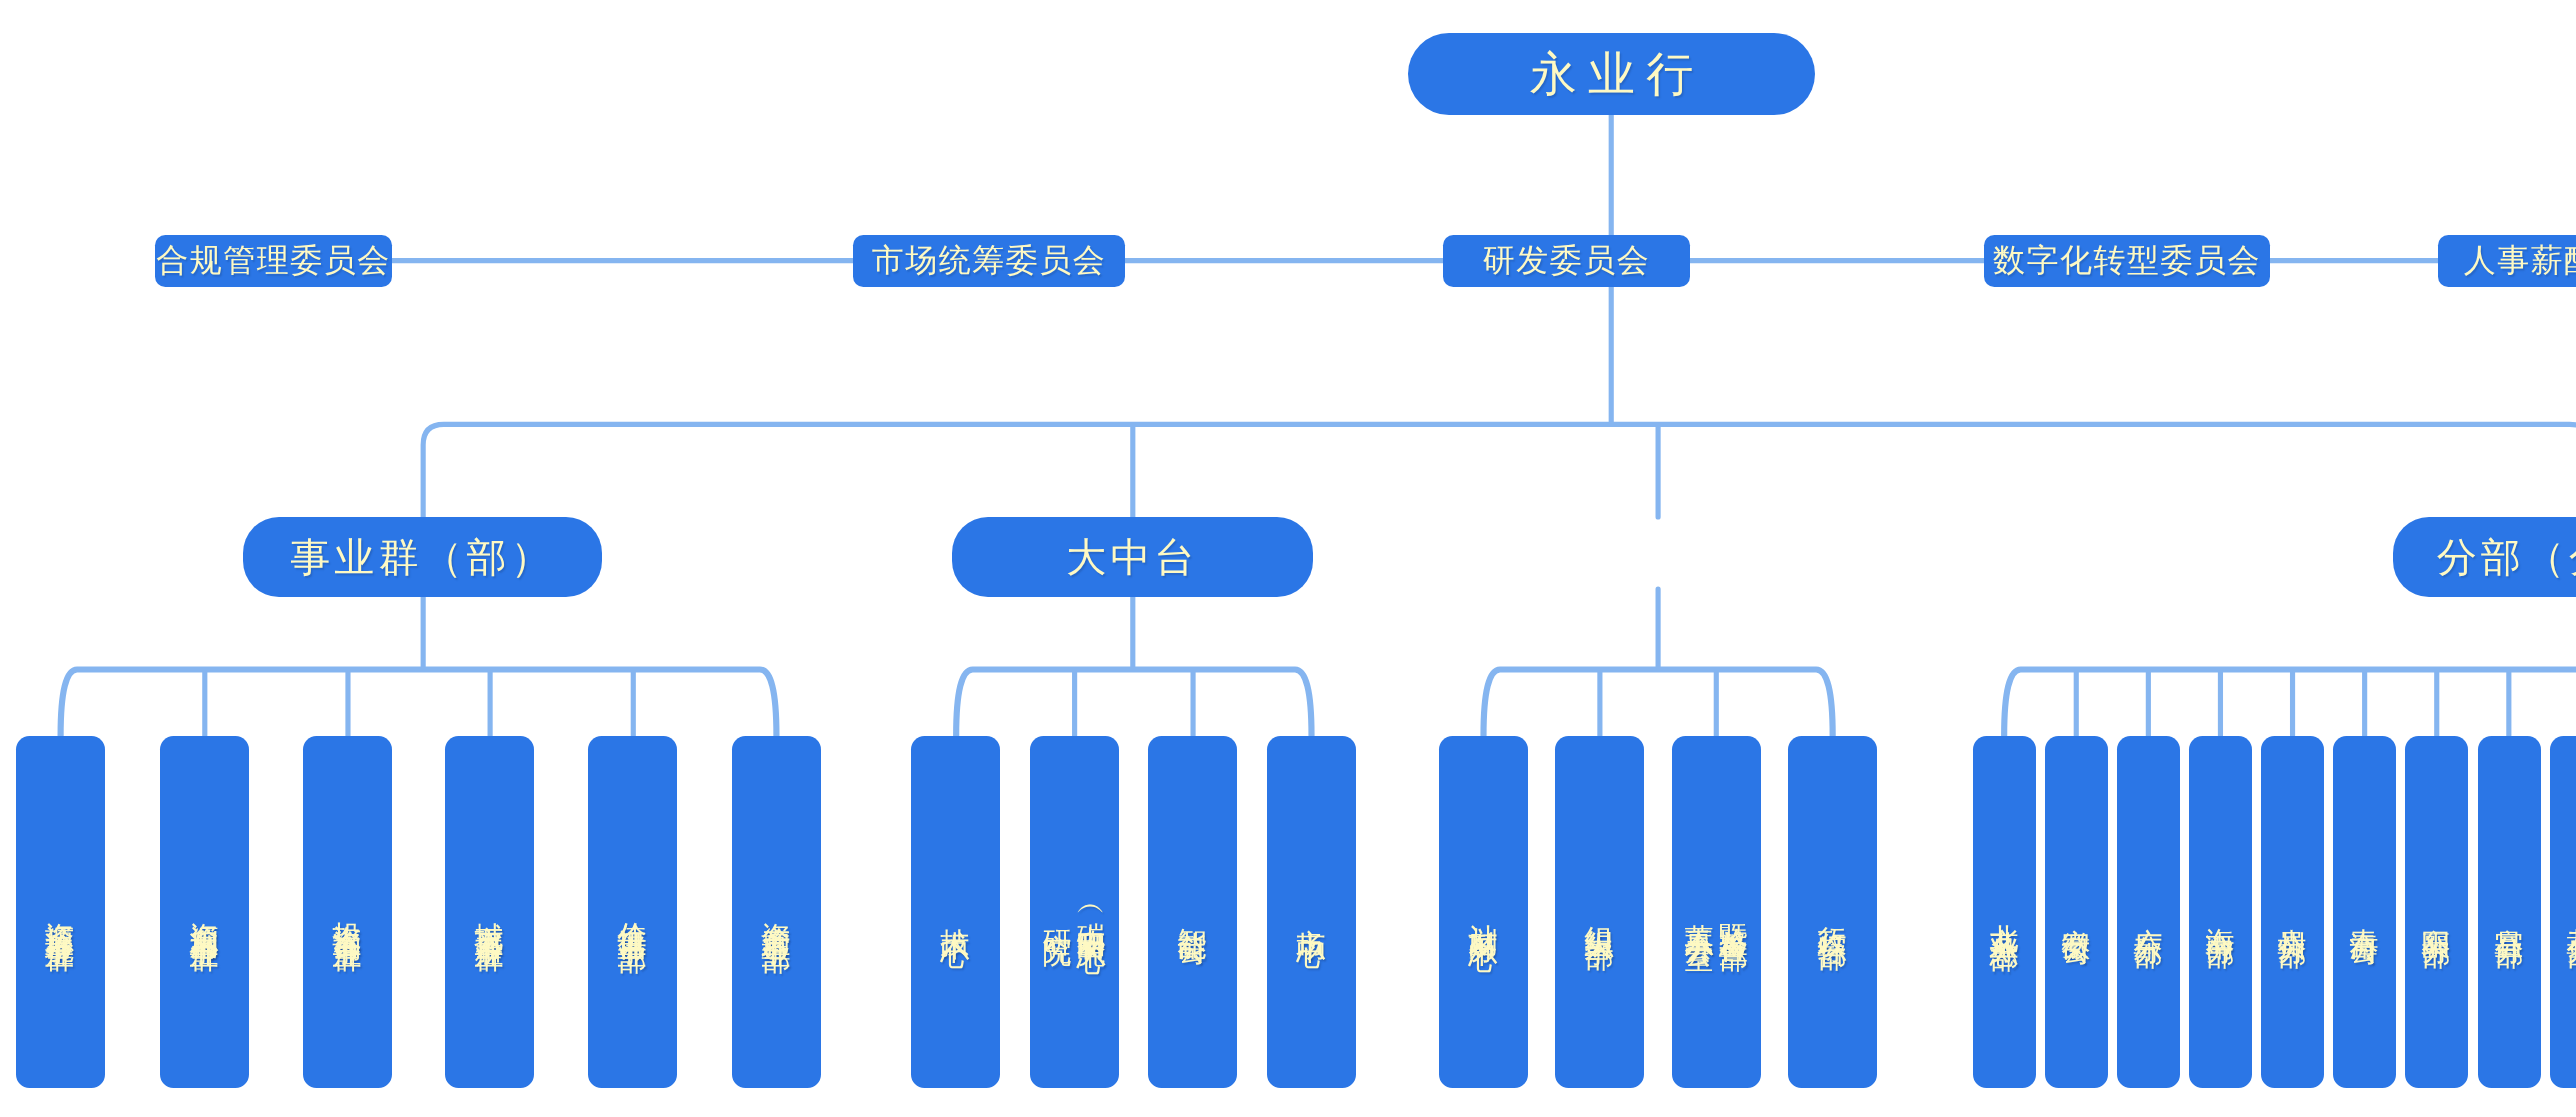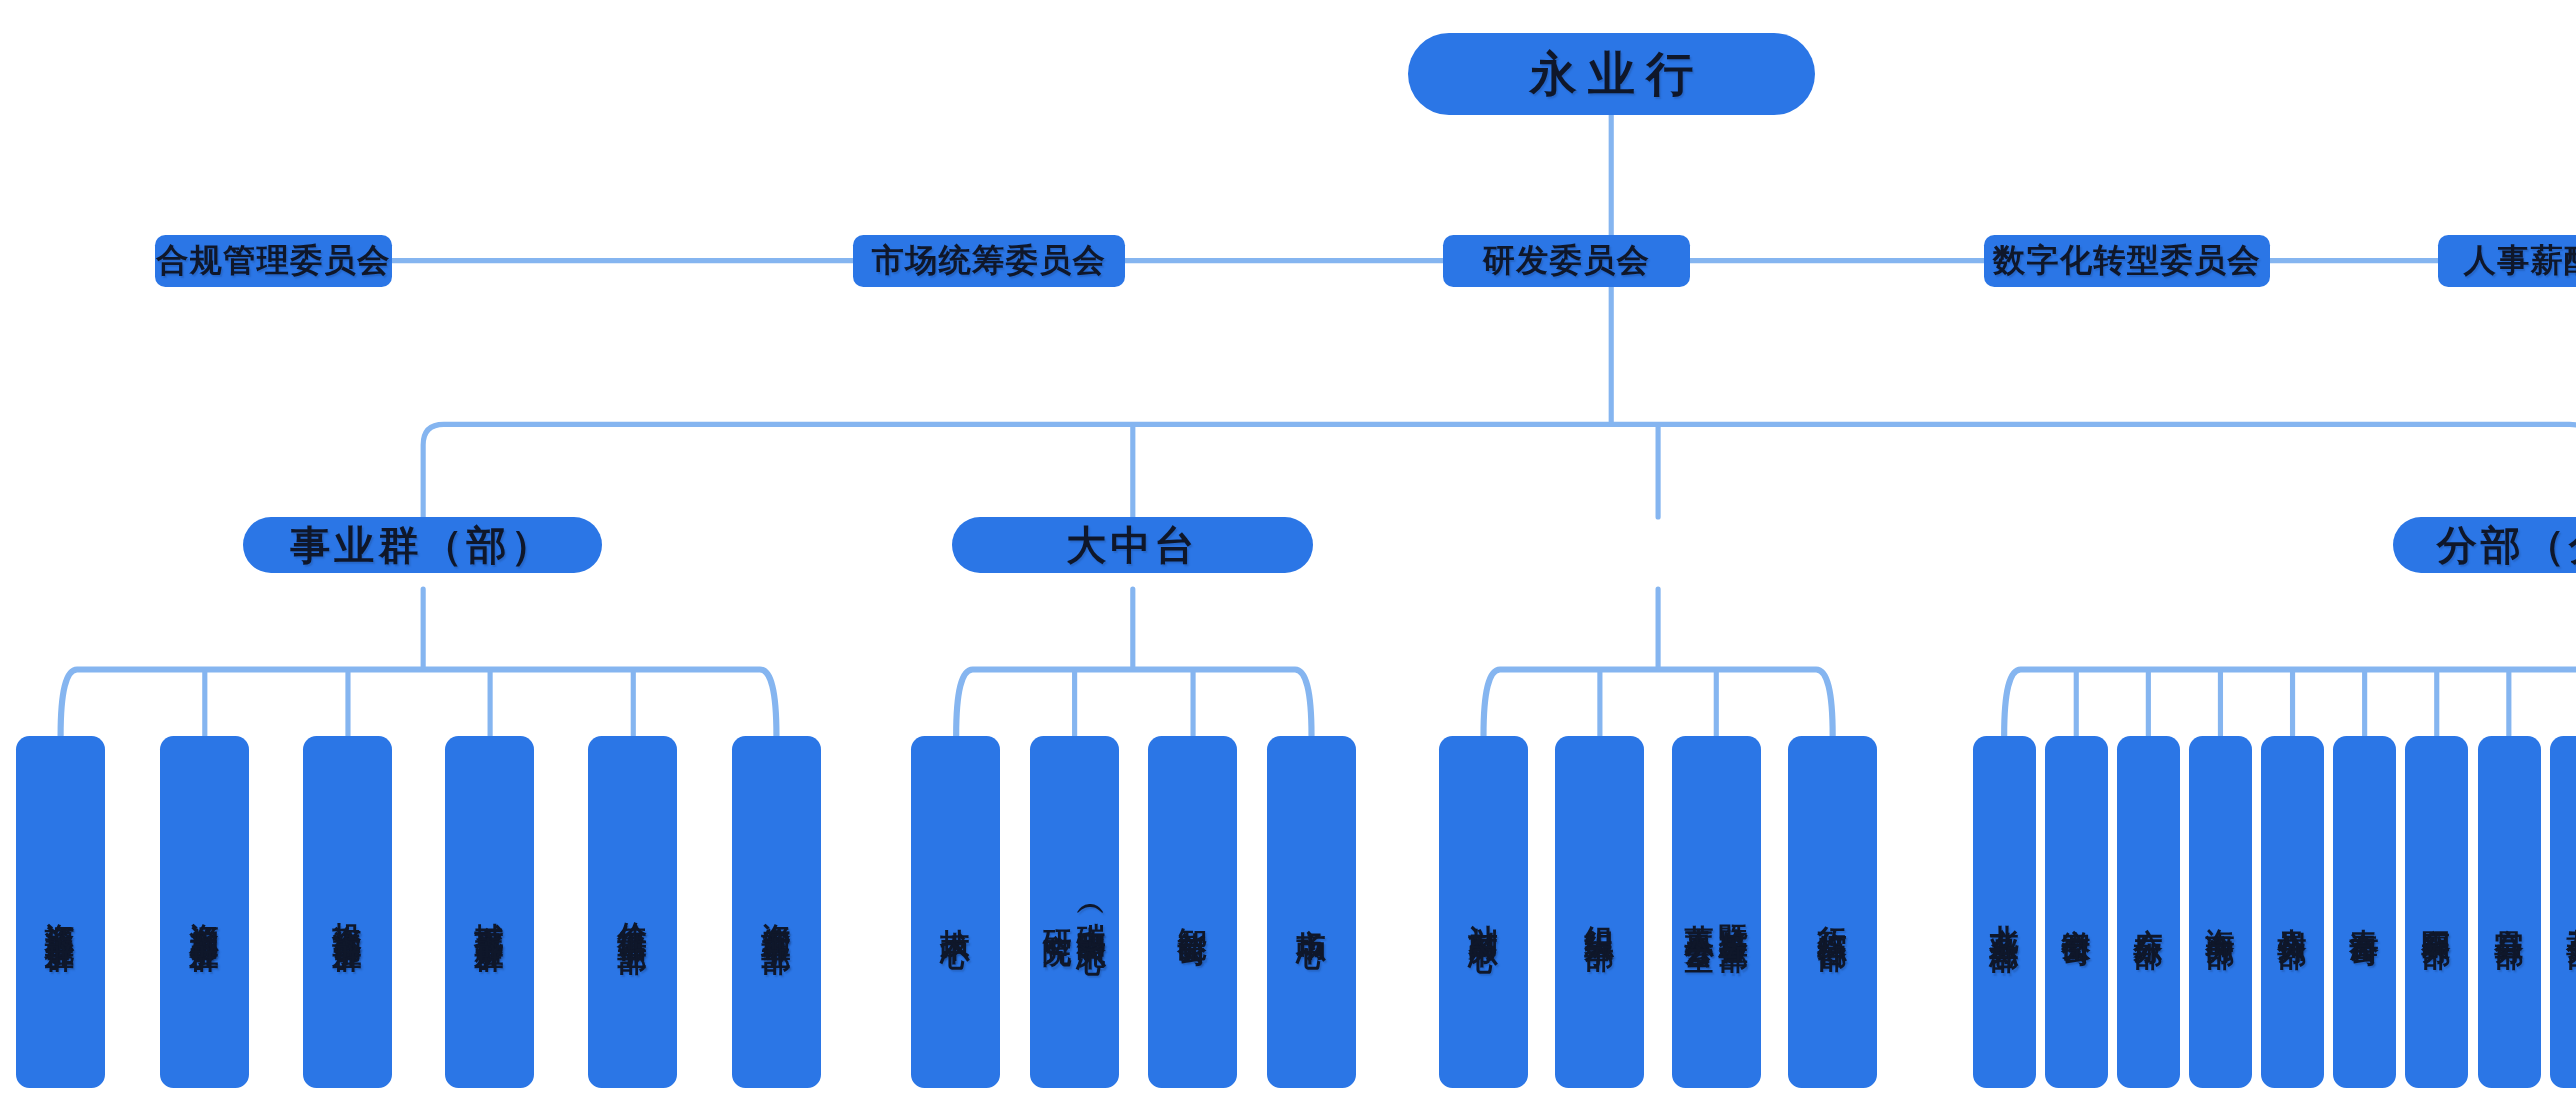--- a/index.html
+++ b/index.html
@@ -10,38 +10,38 @@
     overflow:hidden;
     font-family:"DejaVu Sans","Liberation Sans",sans-serif;
   }
   .wires{position:absolute;left:0;top:0;z-index:0;}
   .wire{fill:none;stroke:#85B5F0;stroke-linecap:round;}
   .wire.thin{stroke-width:10;}
   .wire.bus{stroke-width:12;}
   .node{
     position:absolute;
     background:#2B76E6;
-    color:#0f172a;
+    color:#fef9c3;
     display:flex;align-items:center;justify-content:center;
-    font-weight:bold;
+    font-weight:normal;
     z-index:1;
     text-shadow:1.5px 2.1px 1.5px rgba(25,55,110,0.25);
   }
   .root{
     left:1408px;top:33px;width:407px;height:82px;
     border-radius:41px;
     font-size:47px;letter-spacing:11.3px;text-indent:11.3px;
   }
   .cmt{
     top:235px;height:52px;
     border-radius:10.3px;
     font-size:32px;letter-spacing:1.5px;
   }
   .hdr{
-    top:517px;height:56px;
+    top:517px;height:80px;
     border-radius:36px;
     font-size:40px;letter-spacing:4.1px;
   }
   .leaf{
     top:736px;height:352px;width:89px;
     border-radius:13.4px;
   }
   .leaf.narrow{width:63px;}
   .leaf span{
     writing-mode:vertical-lr;

